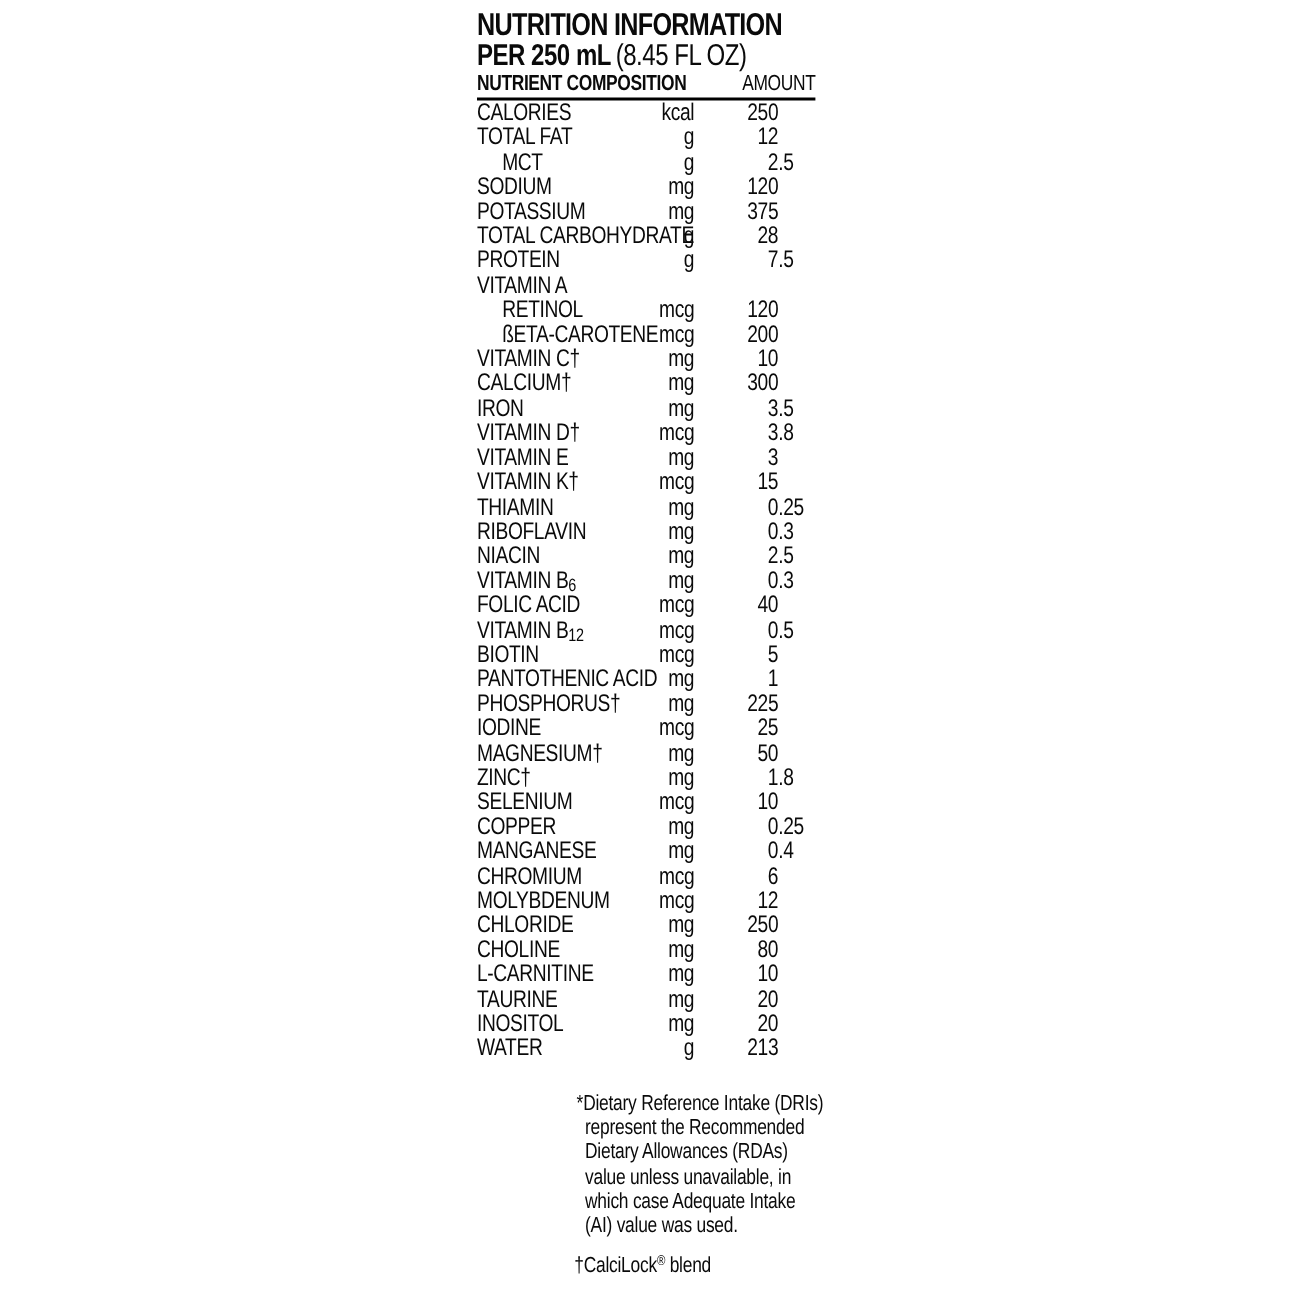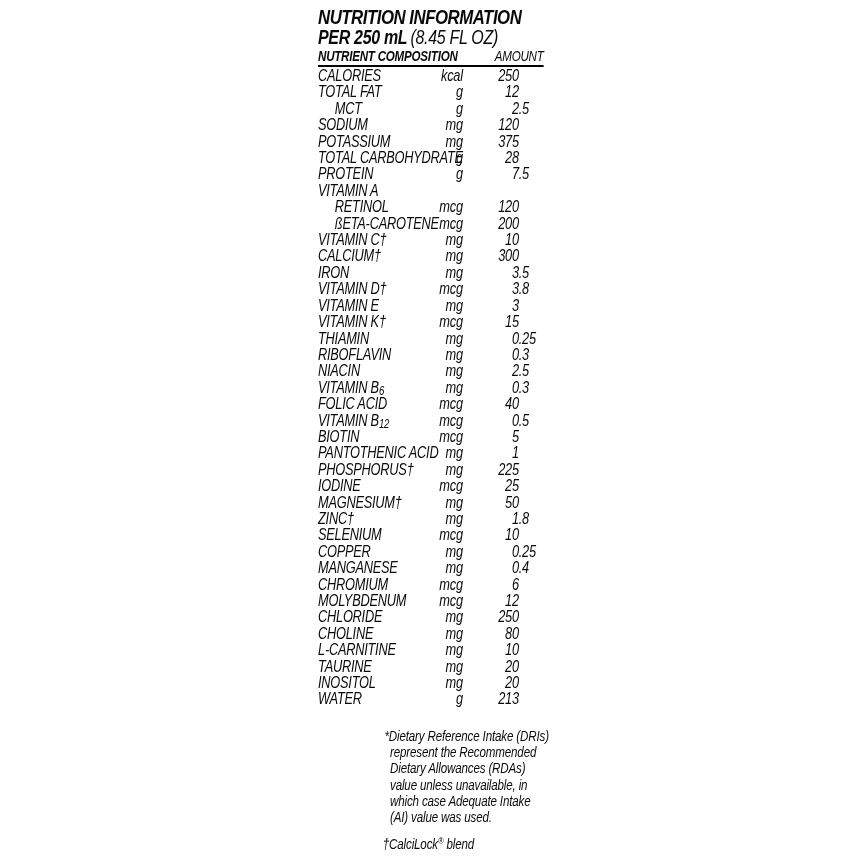--- a/index.html
+++ b/index.html
@@ -5,21 +5,21 @@
   html, body {
     margin: 0;
     padding: 0;
     width: 860px;
     height: 860px;
     background: #ffffff;
     overflow: hidden;
     font-family: "Liberation Sans", sans-serif;
     color: #0a0a0a;
   }
-  .sheet { position: relative; width: 860px; height: 860px; background: #fff; font-style: italic; }
+  .sheet { position: relative; width: 860px; height: 860px; background: #fff; }
 
   
   .wrap {
     position: absolute;
     left: 318px;
     top: 6px;
     width: 282px;
     transform: scaleX(0.8);
     transform-origin: 0 0;
   }

